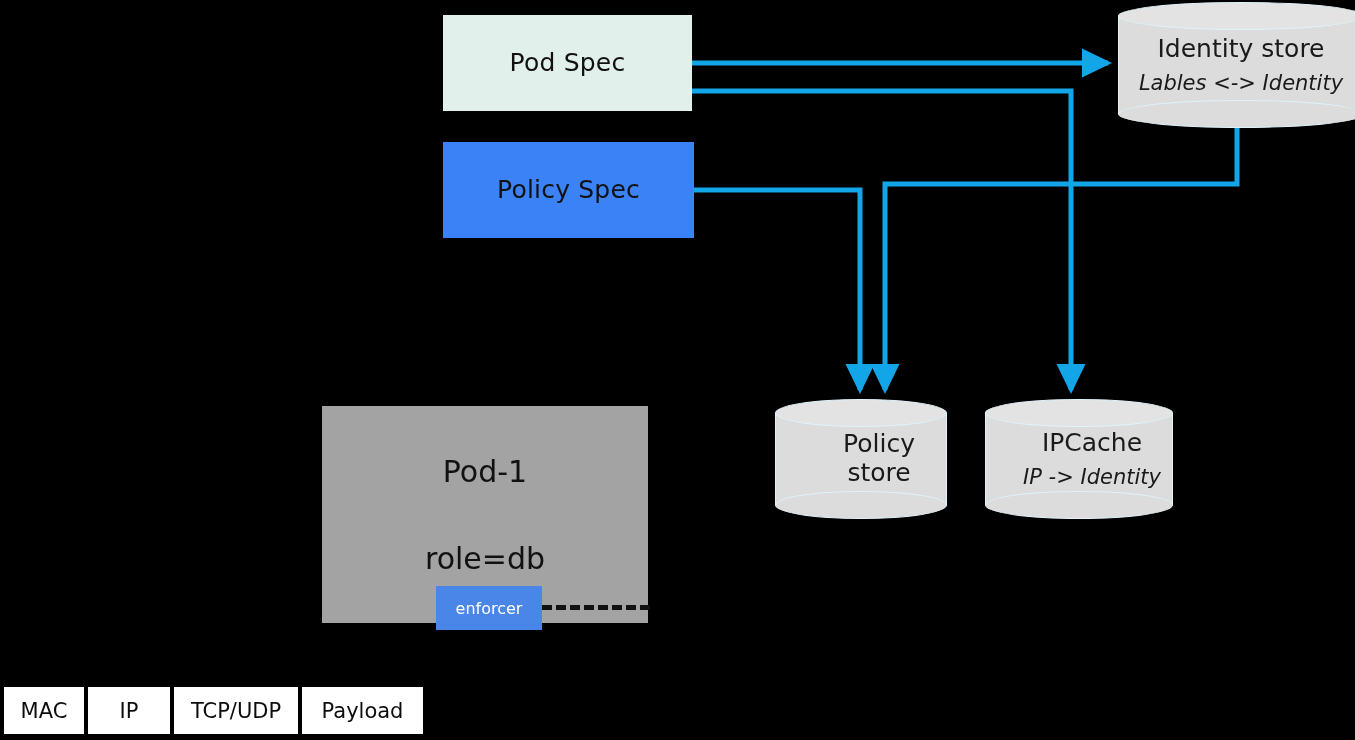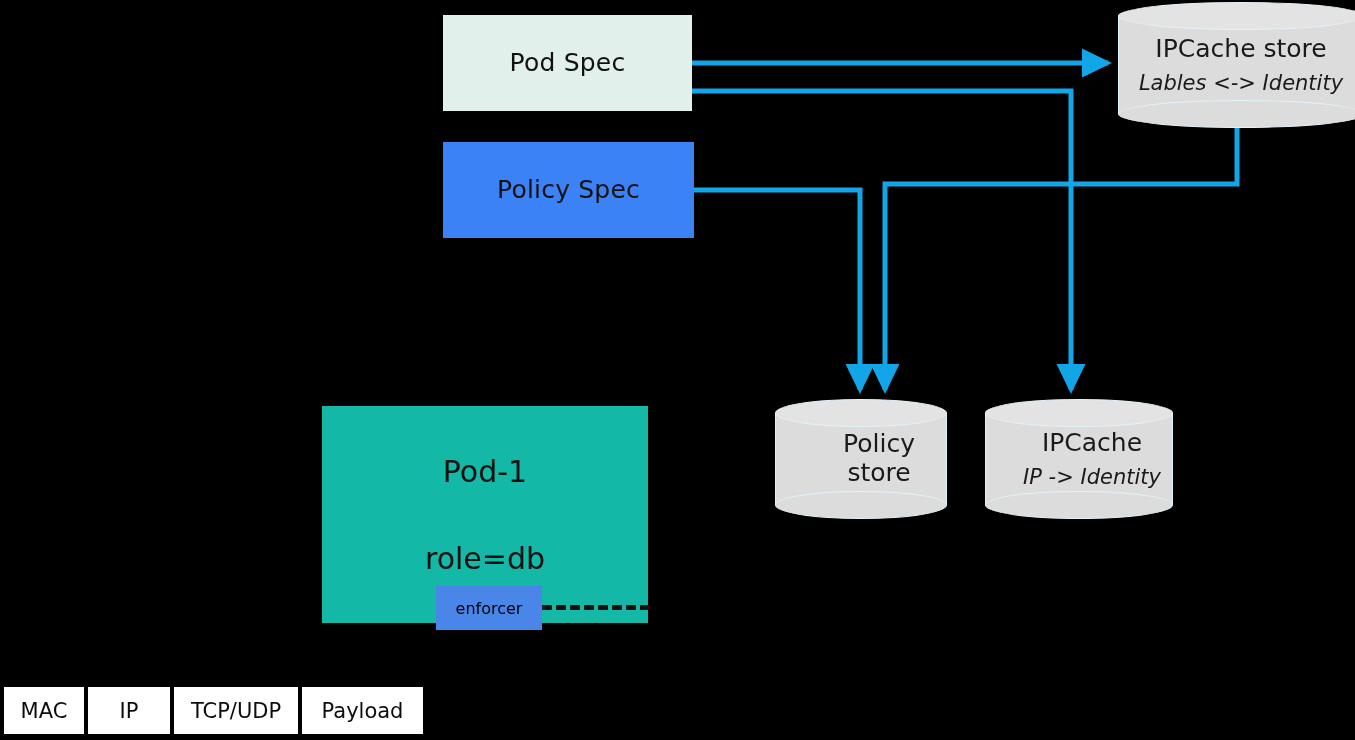--- a/index.html
+++ b/index.html
@@ -39,42 +39,42 @@
     background: #e2f0eb;
   }
   #policy-spec {
     left: 443px; top: 142px; width: 251px; height: 96px;
     background: #3b82f6;
   }
 
   
   #pod-1 {
     left: 322px; top: 406px; width: 326px; height: 217px;
-    background: #14b8a6;
+    background: #a3a3a3;
     justify-content: flex-start;
     align-items: center;
   }
   #pod-1 .pod-name {
     font-size: 30px;
     margin-top: 48px;
   }
   #pod-1 .pod-label {
     font-size: 30px;
     margin-top: 52px;
   }
 
   
   #enforcer {
     position: absolute;
     left: 436px; top: 586px; width: 106px; height: 44px;
     background: #4a86e8;
     display: flex;
     align-items: center;
     justify-content: center;
-    color: #000000;
+    color: #ffffff;
     font-size: 16px;
   }
   
   #enforcer-dash {
     position: absolute;
     left: 542px; top: 605px; width: 108px; height: 0;
     border-top: 5px dashed #111111;
   }
 
   
@@ -185,21 +185,21 @@
 
   <div class="node" id="policy-spec">
     <div class="node-title">Policy Spec</div>
   </div>
 
   <div class="cyl" id="identity-store">
     <div class="cyl-body"></div>
     <div class="cyl-bottom"></div>
     <div class="cyl-top"></div>
     <div class="cyl-text">
-      <div class="cyl-title">IPCache store</div>
+      <div class="cyl-title">Identity store</div>
       <div class="cyl-sub">Lables &lt;-&gt; Identity</div>
     </div>
   </div>
 
   <div class="cyl" id="policy-store">
     <div class="cyl-body"></div>
     <div class="cyl-bottom"></div>
     <div class="cyl-top"></div>
     <div class="cyl-text">
       <div class="cyl-title">Policy store</div>

